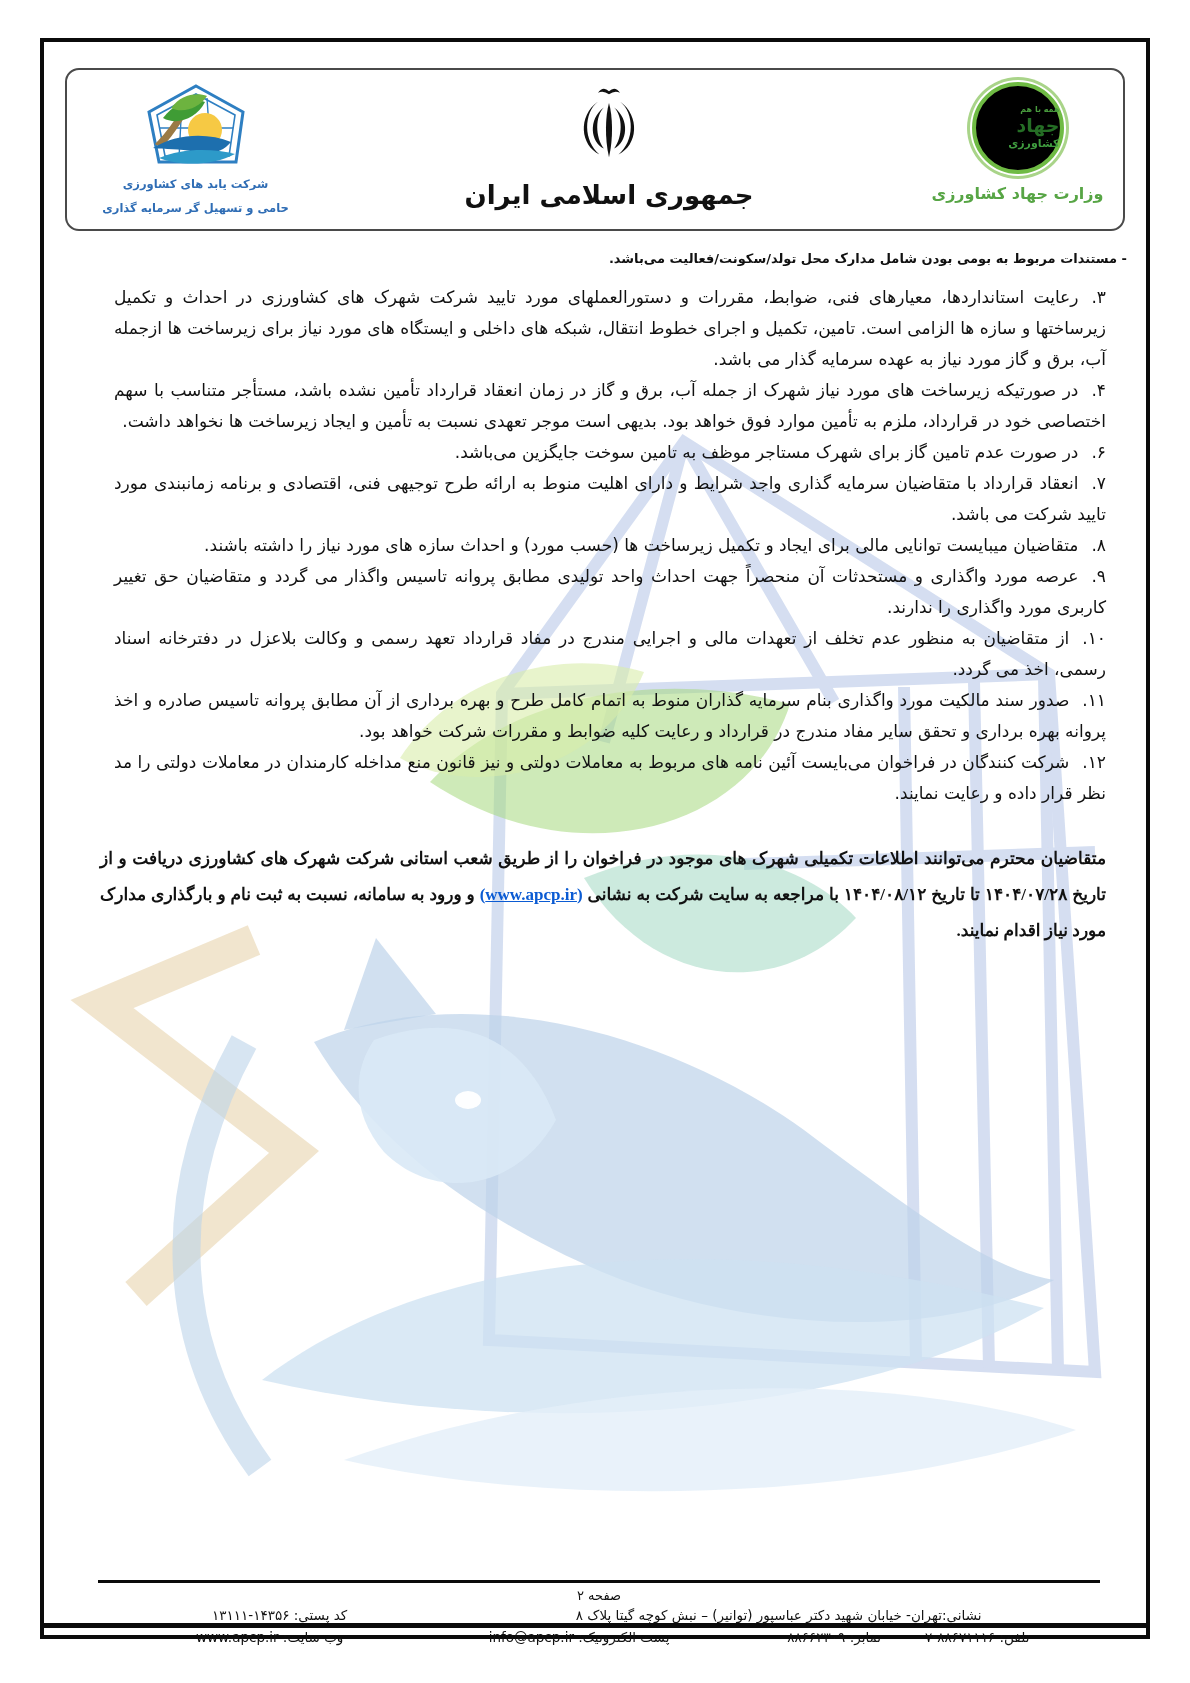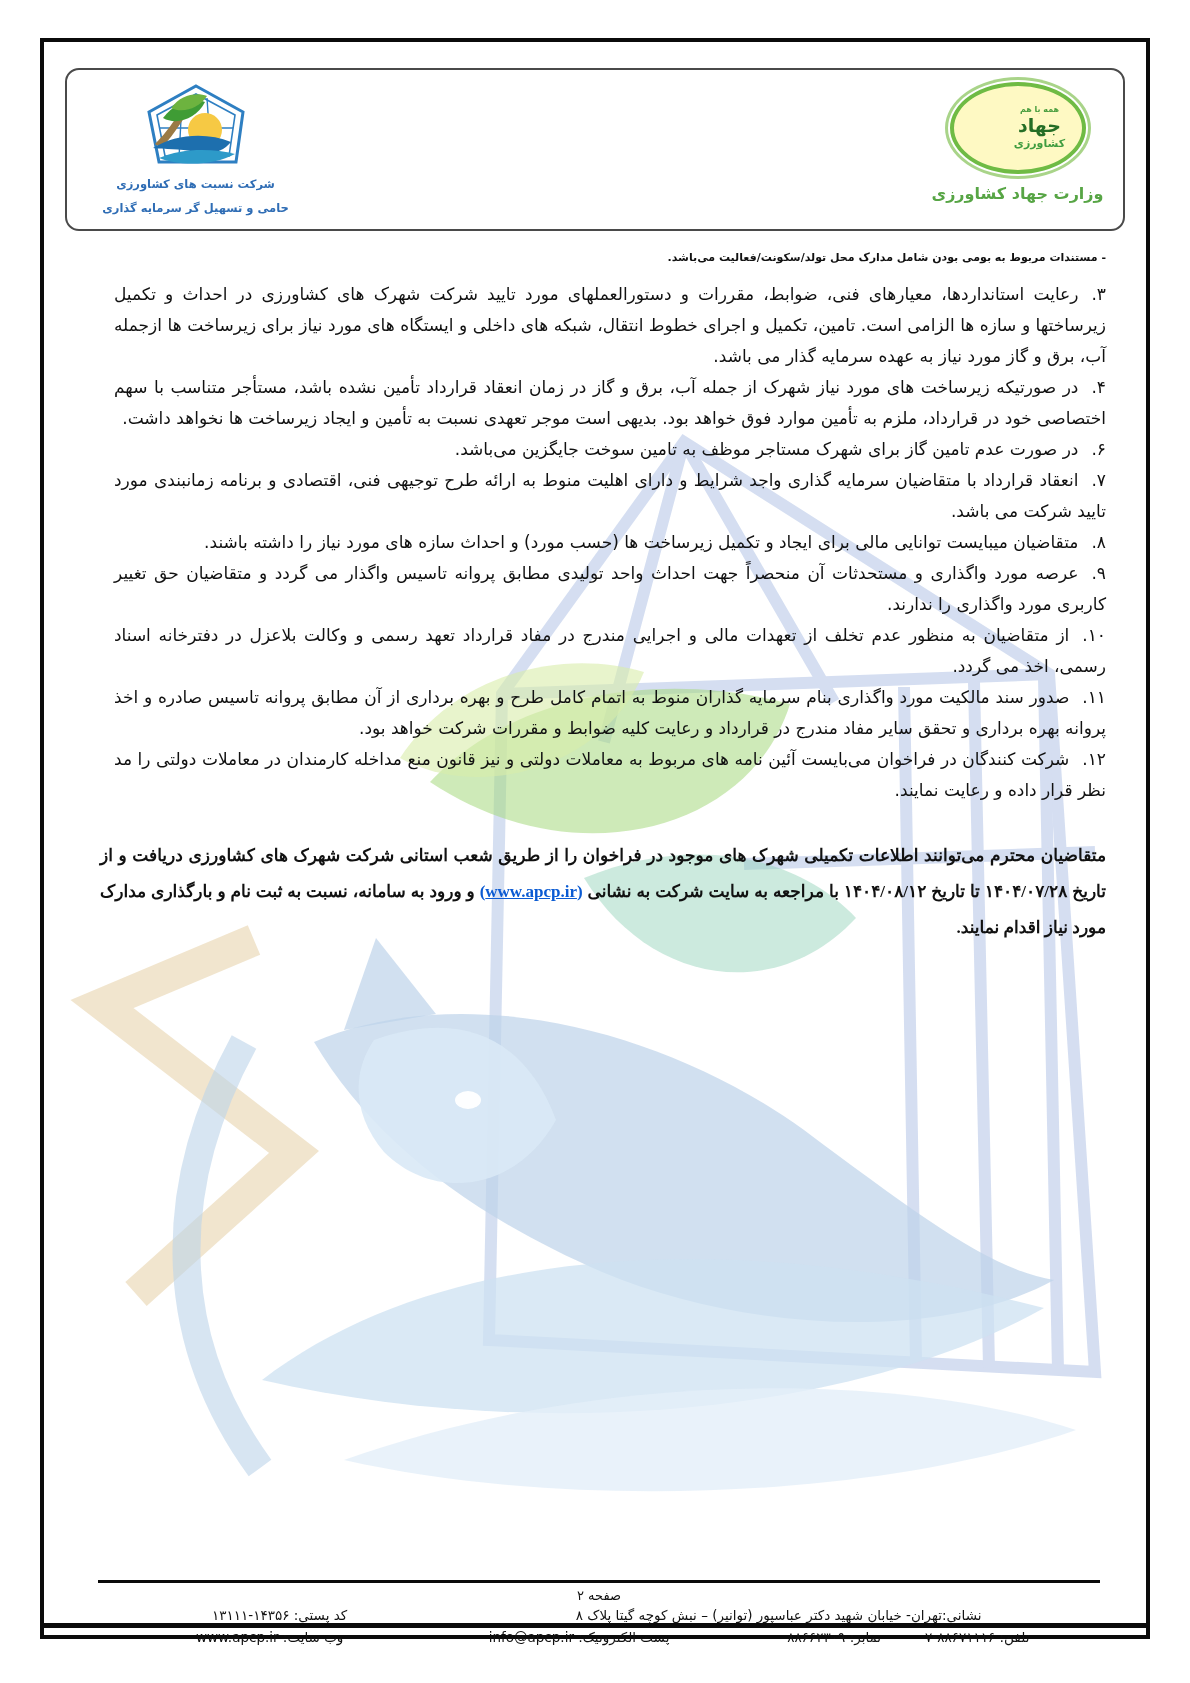--- a/index.html
+++ b/index.html
@@ -23,31 +23,31 @@
     display:flex;justify-content:space-between;align-items:flex-start;
     padding:8px 18px 4px 36px;background:transparent;box-sizing:border-box;
   }
   .hcol{display:flex;flex-direction:column;align-items:center;}
   .hcol-left{width:185px;padding-top:4px;}
   .hcol-center{flex:1;padding-top:2px;}
   .hcol-right{width:175px;padding-top:4px;}
   .logo-caption{direction:rtl;font-weight:bold;color:#2f6db5;font-size:11.5px;line-height:2.1;text-align:center;white-space:nowrap;}
   .emblem-title{direction:rtl;font-weight:bold;font-size:26px;margin-top:4px;letter-spacing:-1px;white-space:nowrap;}
   .badge{
-    width:84px;height:84px;border-radius:50%;background:#fef9c3;border:4px solid #6fbb44;
+    width:84px;height:84px;border-radius:50%;background:#000000;border:4px solid #6fbb44;
     box-shadow:0 0 0 2px #fff,0 0 0 5px #a9d489;
-    display:flex;flex-direction:column;align-items:center;justify-content:center;direction:rtl;padding-left:44px;
+    display:flex;flex-direction:column;justify-content:center;direction:rtl;
   }
   .badge .tiny{font-size:8px;color:#4a9e3f;font-weight:bold;line-height:1.1;}
   .badge .big{font-size:19px;color:#256e25;font-weight:bold;line-height:1.15;}
   .badge .sub{font-size:11px;color:#3f9c3f;font-weight:bold;line-height:1.2;}
   .ministry-caption{direction:rtl;font-weight:bold;color:#57a545;font-size:16px;margin-top:10px;white-space:nowrap;}
 
   
-  .intro{font-weight:bold;font-size:11px;margin:18px 40px 0 70px;line-height:1.6;}
+  .intro{font-weight:bold;font-size:13px;margin:18px 19px 0 70px;line-height:1.6;}
   .list{margin:12px 40px 0 70px;}
   .item{font-size:17px;line-height:31px;text-align:justify;}
   .item .num{margin-left:13px;}
   .reg-heading{font-weight:bold;font-size:19px;margin:418px 40px 0 70px;}
   .reg-para{font-weight:bold;font-size:17px;line-height:36px;text-align:justify;margin:32px 40px 0 56px;font-family:Liberation Serif, serif;}
   .reg-para a{color:#0b5bd3;text-decoration:underline;font-weight:bold;}
   .paren{color:#0b5bd3;text-decoration:none;}
 
   
   .footer{position:absolute;left:8px;right:0;bottom:16px;z-index:1;}
@@ -104,25 +104,36 @@
           <path d="M61,12 L100,33 L94,74 L30,74 L22,33 Z" fill="none" stroke="#2e7fc2" stroke-width="1.6"></path>
           <path d="M47,18 L44,76 M72,16 L76,76 M25,46 L98,46" stroke="#2e7fc2" stroke-width="1.4"></path>
           <circle cx="70" cy="48" r="17" fill="#f6c944"></circle>
           <path d="M20,62 C38,44 40,34 56,18 L60,22 C46,38 42,50 26,66 Z" fill="#9a7a45"></path>
           <path d="M28,36 C40,20 58,16 70,20 C62,36 42,44 28,36 Z" fill="#3f9c35"></path>
           <path d="M36,26 C46,12 62,10 72,14 C64,26 48,32 36,26 Z" fill="#6db33f"></path>
           <path d="M18,66 C40,52 72,50 96,60 C88,70 74,74 60,70 C44,66 30,68 18,66 Z" fill="#1d6fae"></path>
           <path d="M24,76 C46,66 78,66 100,72 C78,84 44,84 24,76 Z" fill="#2d9ac9"></path>
         </svg>
         <div>
-          <div class="logo-caption">شرکت نسبت های کشاورزی</div>
+          <div class="logo-caption">شرکت یابد های کشاورزی</div>
           <div class="logo-caption">حامی و تسهیل گر سرمایه گذاری</div>
         </div>
       </div>
 
+      <div class="hcol hcol-center">
+        <svg width="66" height="96" viewBox="0 0 90 120" xmlns="http://www.w3.org/2000/svg">
+          <path d="M30,12 Q37,2 45,10 Q53,2 60,12 Q53,8 45,14 Q37,8 30,12 Z" fill="#111"></path>
+          <path d="M45,26 C50,44 51,74 45,100 C39,74 40,44 45,26 Z" fill="#111"></path>
+          <path d="M38,32 C26,44 26,72 38,88 C20,80 16,48 38,32 Z" fill="#111"></path>
+          <path d="M52,32 C64,44 64,72 52,88 C70,80 74,48 52,32 Z" fill="#111"></path>
+          <path d="M30,24 C10,40 10,78 32,96 C6,84 2,44 30,24 Z" fill="#111"></path>
+          <path d="M60,24 C80,40 80,78 58,96 C84,84 88,44 60,24 Z" fill="#111"></path>
+        </svg>
+        <div class="emblem-title">جمهوری اسلامی ایران</div>
+      </div>
 
       <div class="hcol hcol-right">
         <div class="badge">
           <div class="tiny">همه با هم</div>
           <div class="big">جهاد</div>
           <div class="sub">کشاورزی</div>
         </div>
         <div class="ministry-caption">وزارت جهاد کشاورزی</div>
       </div>
 

